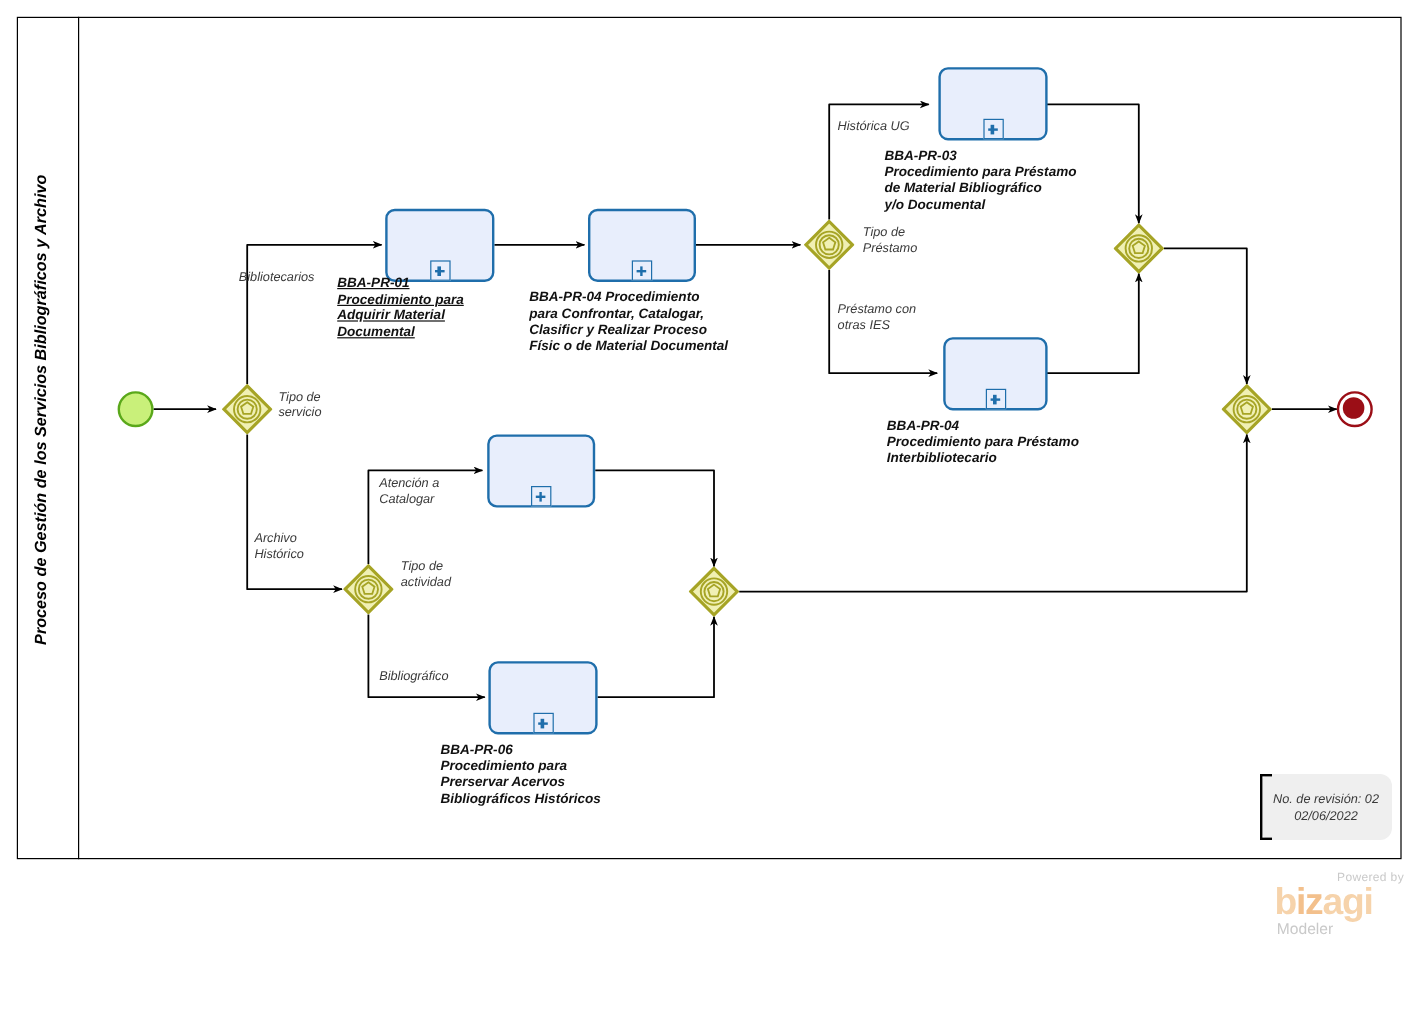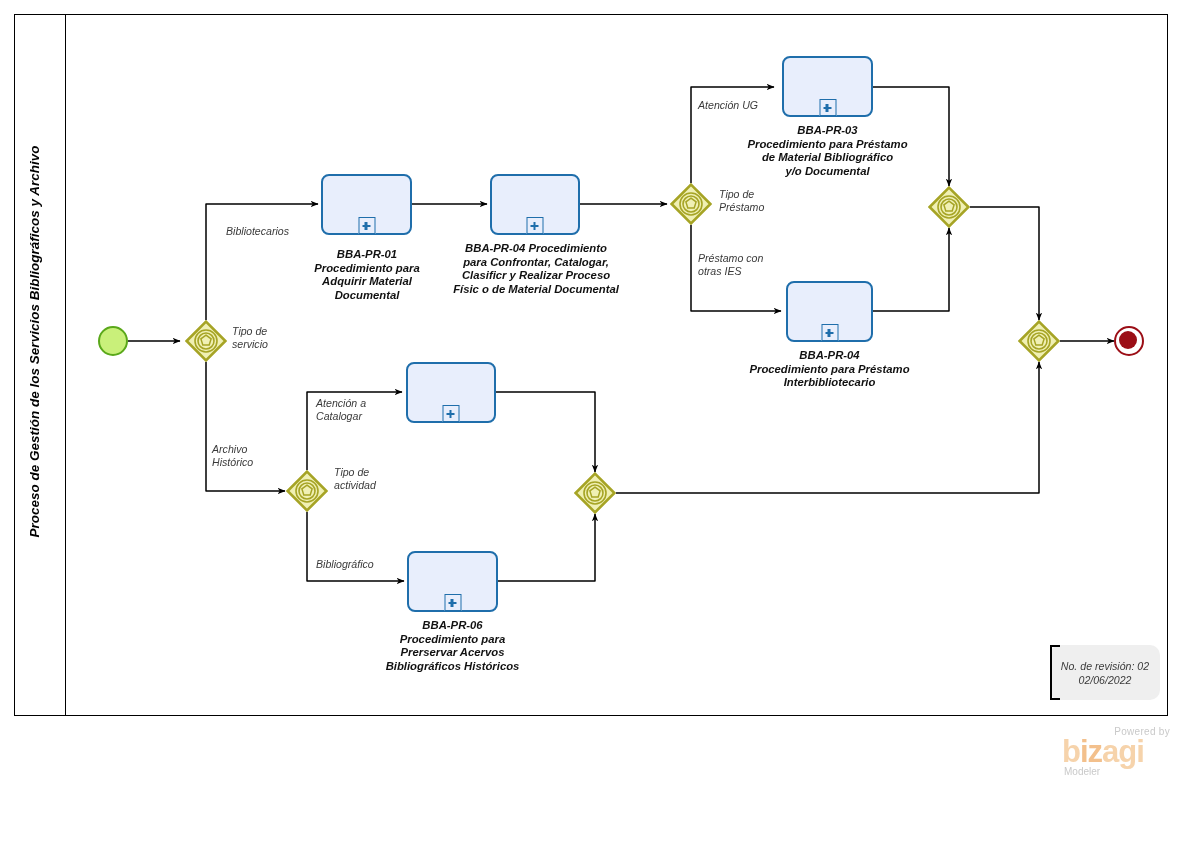--- a/index.html
+++ b/index.html
@@ -14,21 +14,21 @@
      transform:rotate(-90deg);font-style:italic;font-weight:bold;font-size:13.5px;color:#000;
      white-space:nowrap;}
 
   
   .task{position:absolute;box-sizing:border-box;background:#e8eefc;border:2px solid #1f6eab;border-radius:8px;}
   .task .sub-marker{position:absolute;left:50%;bottom:-1px;transform:translateX(-50%);
      width:17px;height:17px;border:1.6px solid #1f6eab;background:#e8eefc;box-sizing:border-box;}
   .task .sub-marker:before,.task .sub-marker:after{content:"";position:absolute;background:#1f6eab;}
   .task .sub-marker:before{left:3px;top:6.5px;width:8px;height:2.6px;}
   .task .sub-marker:after{left:5.7px;top:3.5px;width:2.6px;height:8px;}
-  .task-label{position:absolute;text-align:center;font-style:italic;font-weight:bold;
+  .task-label{position:absolute;text-align:left;font-style:italic;font-weight:bold;
      font-size:11.3px;line-height:13.6px;color:#111;white-space:pre-line;}
 
   
   .ev{position:absolute;border-radius:50%;box-sizing:border-box;}
   .ev-start{width:30px;height:30px;background:#c9f07a;border:2px solid #5aa81a;}
   .ev-end{width:30px;height:30px;background:#fff;border:2.4px solid #9b0e16;}
   .ev-end .inner{position:absolute;left:3.4px;top:3.4px;width:18px;height:18px;border-radius:50%;background:#9b0e16;}
 
   
   .gw{position:absolute;width:42px;height:42px;}
@@ -44,21 +44,21 @@
      border-left:2px solid #000;border-top:2px solid #000;border-bottom:2px solid #000;box-sizing:border-box;}
   .annot .atext{position:absolute;left:0;top:0;width:100%;height:100%;
      display:flex;flex-direction:column;align-items:center;justify-content:center;
      font-style:italic;font-size:10.6px;line-height:14px;color:#3a3a3a;text-align:center;}
 
   
   .logo{position:absolute;left:1062px;top:726px;width:110px;height:52px;}
   .logo .powered{position:absolute;right:2px;top:0px;font-size:10px;color:#c9c9c9;letter-spacing:.3px;}
   .logo .word{position:absolute;left:0px;top:10px;font-size:31px;line-height:31px;color:#f6d3ab;letter-spacing:-1px;font-weight:700;}
   .logo .word .mid{color:#f3c08c;}
-  .logo .modeler{position:absolute;left:2px;top:40px;font-size:10px;color:#c9c9c9;}
+  .logo .modeler{position:absolute;left:2px;top:40px;font-size:13px;color:#c9c9c9;}
 </style>
 </head>
 <body>
 
 <div id="canvas">
 
   <div class="pool"></div>
   <div class="lane-header">
     <div class="lane-title">Proceso de Gestión de los Servicios Bibliográficos y Archivo</div>
   </div>
@@ -167,21 +167,21 @@
       <polygon points="21,1.6 40.4,21 21,40.4 1.6,21" fill="#f0f0b4" stroke="#a6a425" stroke-width="2.6"></polygon>
       <circle cx="21" cy="21" r="11" fill="none" stroke="#a6a425" stroke-width="1.6"></circle>
       <circle cx="21" cy="21" r="8" fill="none" stroke="#a6a425" stroke-width="1.6"></circle>
       <polygon points="21,15.2 26.1,18.9 24.2,24.9 17.8,24.9 15.9,18.9" fill="#f0f0b4" stroke="#a6a425" stroke-width="1.5"></polygon>
     </svg>
   </div>
 
   <div class="task" style="left:321px;top:174px;width:91px;height:61px;">
     <div class="sub-marker"></div>
   </div>
-  <div class="task-label" style="left:281px;top:248px;width:172px;">BBA-PR-01
+  <div class="task-label" style="left:281px;top:230px;width:172px;text-decoration:underline;">BBA-PR-01
 Procedimiento para
 Adquirir Material
 Documental</div>
 
   <div class="task" style="left:490px;top:174px;width:90px;height:61px;">
     <div class="sub-marker"></div>
   </div>
   <div class="task-label" style="left:441px;top:242px;width:190px;">BBA-PR-04 Procedimiento
 para Confrontar, Catalogar,
 Clasificr y Realizar Proceso
@@ -207,24 +207,24 @@
   </div>
 
   <div class="task" style="left:407px;top:551px;width:91px;height:61px;">
     <div class="sub-marker"></div>
   </div>
   <div class="task-label" style="left:367px;top:619px;width:171px;">BBA-PR-06
 Procedimiento para
 Prerservar Acervos
 Bibliográficos Históricos</div>
 
-  <div class="edge-label" style="left:226px;top:225px;">Bibliotecarios</div>
+  <div class="edge-label" style="left:199px;top:225px;">Bibliotecarios</div>
   <div class="edge-label" style="left:212px;top:443px;">Archivo
 Histórico</div>
-  <div class="edge-label" style="left:698px;top:99px;">Atención UG</div>
+  <div class="edge-label" style="left:698px;top:99px;">Histórica UG</div>
   <div class="edge-label" style="left:698px;top:252px;">Préstamo con
 otras IES</div>
   <div class="edge-label" style="left:316px;top:397px;">Atención a
 Catalogar</div>
   <div class="edge-label" style="left:316px;top:558px;">Bibliográfico</div>
 
   <div class="annot" style="left:1050px;top:645px;width:110px;height:55px;">
     <div class="bracket"></div>
     <div class="atext">
       <span>No. de revisión: 02</span>

